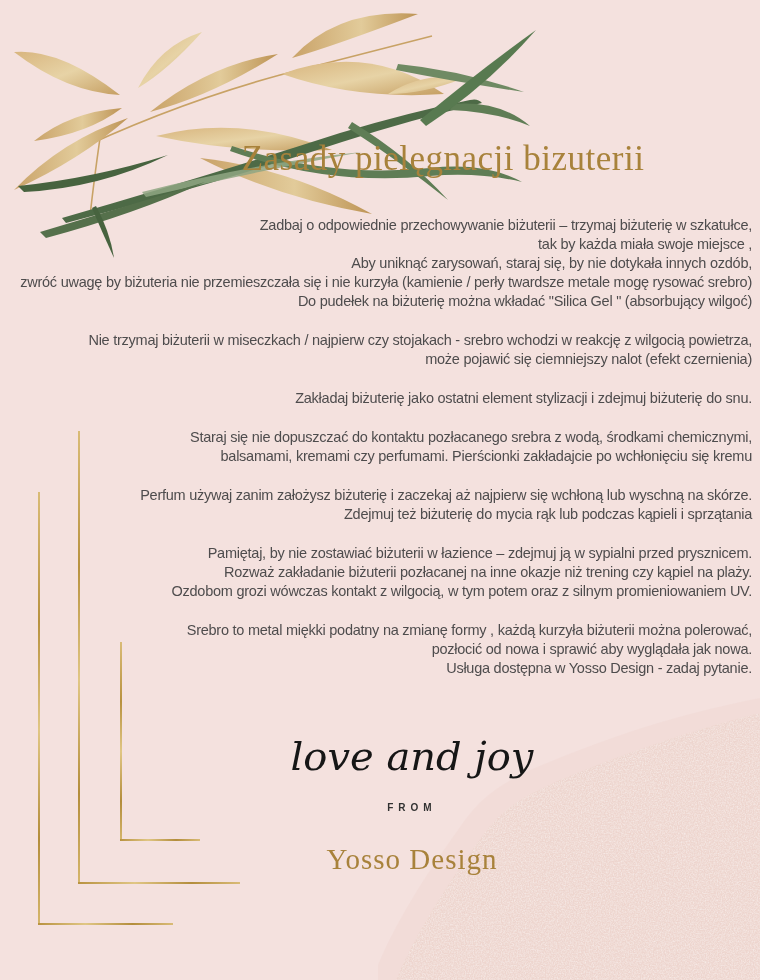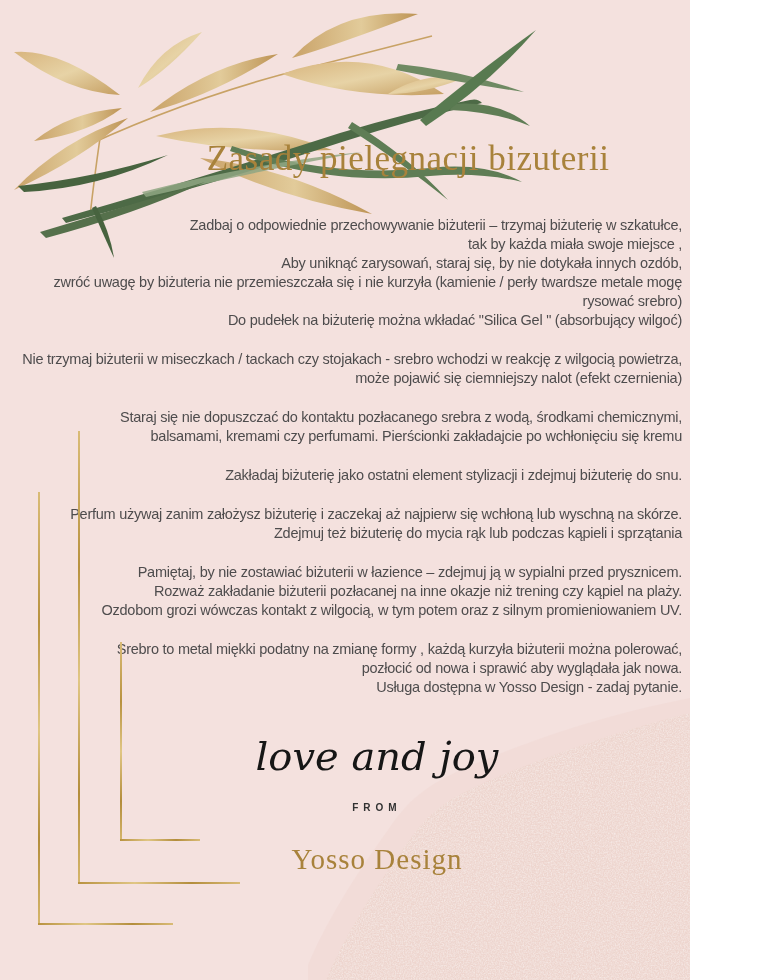--- a/index.html
+++ b/index.html
@@ -1,18 +1,18 @@
 <!DOCTYPE html>
 <html lang="pl"><head>
 <meta charset="utf-8">
 <style>
   html,body{margin:0;padding:0;}
   .page{
     position:relative;
-    width:690px;height:980px;
+    width:760px;height:980px;
     background:#f4e1de;
     overflow:hidden;
     font-family:"Liberation Sans",sans-serif;
   }
 
   
   .title{
     position:absolute;top:139px;left:0;width:100%;
     margin:0;text-align:center;
     transform:translateX(63px);
@@ -113,25 +113,25 @@
   </svg>
 
   <h1 class="title">Zasady pielęgnacji bizuterii</h1>
 
   <div class="content">
     <p>Zadbaj o odpowiednie przechowywanie biżuterii – trzymaj biżuterię w szkatułce,
 tak by każda miała swoje miejsce ,
 Aby uniknąć zarysowań, staraj się, by nie dotykała innych ozdób,
 zwróć uwagę by biżuteria nie przemieszczała się i nie kurzyła (kamienie / perły twardsze metale mogę rysować srebro)
 Do pudełek na biżuterię można wkładać "Silica Gel " (absorbujący wilgoć)</p>
-    <p>Nie trzymaj biżuterii w miseczkach / tackach czy stojakach - srebro wchodzi w reakcję z wilgocią powietrza,
+    <p>Nie trzymaj biżuterii w miseczkach / najpierw czy stojakach - srebro wchodzi w reakcję z wilgocią powietrza,
 może pojawić się ciemniejszy nalot (efekt czernienia)</p>
+    <p>Zakładaj biżuterię jako ostatni element stylizacji i zdejmuj biżuterię do snu.</p>
     <p>Staraj się nie dopuszczać do kontaktu pozłacanego srebra z wodą, środkami chemicznymi,
 balsamami, kremami czy perfumami. Pierścionki zakładajcie po wchłonięciu się kremu</p>
-    <p>Zakładaj biżuterię jako ostatni element stylizacji i zdejmuj biżuterię do snu.</p>
     <p>Perfum używaj zanim założysz biżuterię i zaczekaj aż najpierw się wchłoną lub wyschną na skórze.
 Zdejmuj też biżuterię do mycia rąk lub podczas kąpieli i sprzątania</p>
     <p>Pamiętaj, by nie zostawiać biżuterii w łazience – zdejmuj ją w sypialni przed prysznicem.
 Rozważ zakładanie biżuterii pozłacanej na inne okazje niż trening czy kąpiel na plaży.
 Ozdobom grozi wówczas kontakt z wilgocią, w tym potem oraz z silnym promieniowaniem UV.</p>
     <p>Srebro to metal miękki podatny na zmianę formy , każdą kurzyła biżuterii można polerować,
 pozłocić od nowa i sprawić aby wyglądała jak nowa.
 Usługa dostępna w Yosso Design - zadaj pytanie.</p>
   </div>
 

